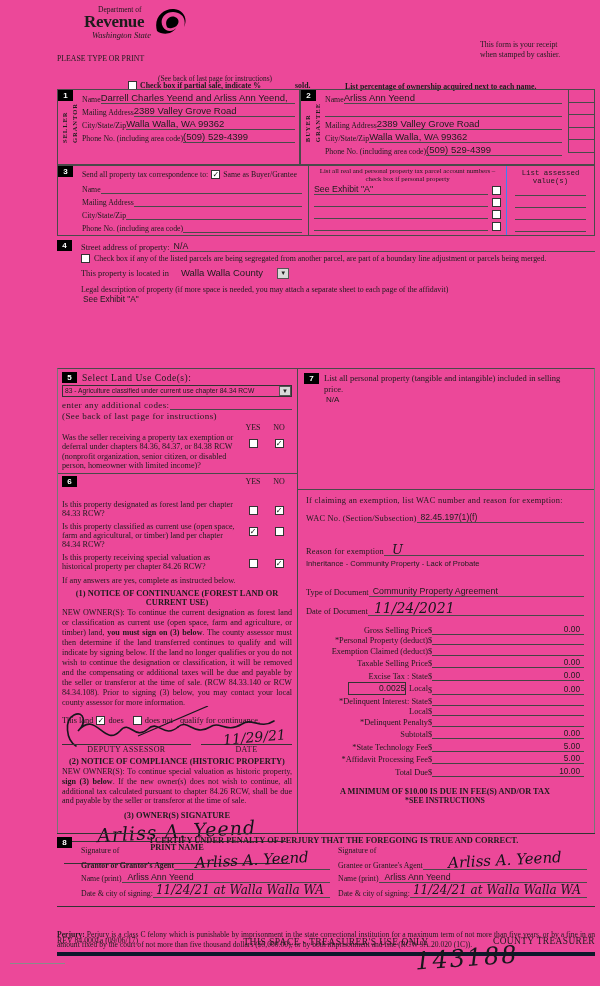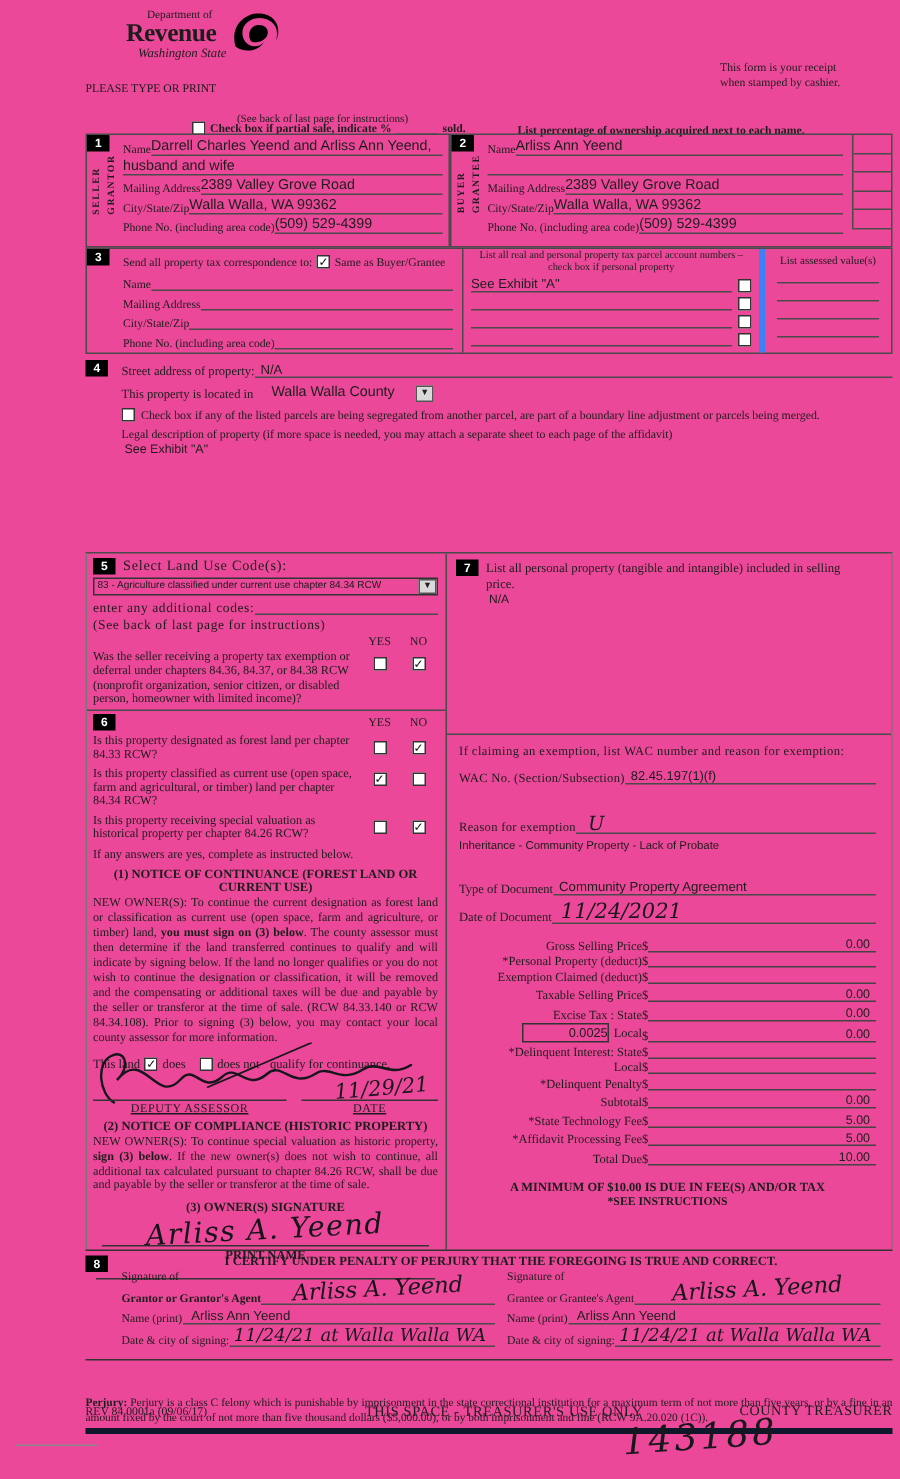--- a/index.html
+++ b/index.html
@@ -81,23 +81,20 @@
     <span class="badge abs" style="left:0; top:0;">1</span>
     <div class="vstrip">
       <span class="vword">SELLER</span>
       <span class="vword">GRANTOR</span>
     </div>
     <div class="fline" style="height:13px;">
       <span class="lbl">Name</span>
       <span class="ul fill">Darrell Charles Yeend and Arliss Ann Yeend,</span>
     </div>
     <div class="fline" style="height:13px;">
-      <span class="ul fill">husband and wife</span>
-    </div>
-    <div class="fline" style="height:13px;">
       <span class="lbl">Mailing Address</span>
       <span class="ul fill">2389 Valley Grove Road</span>
     </div>
     <div class="fline" style="height:13px;">
       <span class="lbl">City/State/Zip</span>
       <span class="ul fill">Walla Walla, WA 99362</span>
     </div>
     <div class="fline" style="height:13px;">
       <span class="lbl">Phone No. (including area code)</span>
       <span class="ul fill">(509) 529-4399</span>
@@ -175,21 +172,21 @@
         </div>
       <div class="fline" style="height:12px; gap:4px;">
           <span class="ul"></span>
           <span class="cb"></span>
         </div>
       <div class="fline" style="height:12px; gap:4px;">
           <span class="ul"></span>
           <span class="cb"></span>
         </div>
     </div>
-    <div style="flex:1; border-left:4px solid #3b82f6; padding:3px 8px 0 8px;">
+    <div style="flex:1; border-left:1px solid #3b82f6; padding:3px 8px 0 8px;font-family:Liberation Mono, monospace;">
       <div style="font-size:7.4px; text-align:center;">List assessed value(s)</div>
       <div class="fline" style="height:11px;">
           <span class="ul"></span>
         </div>
       <div class="fline" style="height:12px;">
           <span class="ul"></span>
         </div>
       <div class="fline" style="height:12px;">
           <span class="ul"></span>
         </div>
@@ -197,29 +194,29 @@
           <span class="ul"></span>
         </div>
     </div>
   </div>
 
   <div class="abs" style="left:57px; top:239px; width:538px; padding-left:24px;">
     <span class="badge abs" style="left:0; top:1px;">4</span>
     <div class="fline" style="height:13px;">
       <span style="font-size:8.4px; white-space:nowrap;">Street address of property:</span>
       <span class="ul fill" style="padding-left:4px; font-size:8.8px;">N/A</span>
+    </div>
+    <div style="display:flex; gap:4px; align-items:flex-start; margin-top:2px;">
+      <span class="cb"></span>
+      <span style="font-size:7.9px;">Check box if any of the listed parcels are being segregated from another parcel, are part of a boundary line adjustment or parcels being merged.</span>
     </div>
     <div style="display:flex; align-items:center; gap:4px; height:16px; margin-top:2px;">
       <span style="font-size:8.4px;">This property is located in</span>
       <span class="fill" style="font-size:9.5px; margin-left:8px;">Walla Walla County</span>
       <span class="dd" style="margin-left:10px;"></span>
-    </div>
-    <div style="display:flex; gap:4px; align-items:flex-start; margin-top:2px;">
-      <span class="cb"></span>
-      <span style="font-size:7.9px;">Check box if any of the listed parcels are being segregated from another parcel, are part of a boundary line adjustment or parcels being merged.</span>
     </div>
     <div style="font-size:7.9px; margin-top:4px;">Legal description of property (if more space is needed, you may attach a separate sheet to each page of the affidavit)</div>
     <div class="fill" style="font-size:8.3px; margin-top:1px; padding-left:2px;">See Exhibit "A"</div>
   </div>
 
   <div class="abs" style="left:57px; top:368px; width:538px; height:465px; border-top:1px solid #4a4a4a; border-left:1px solid #777; border-right:1px solid #777; display:flex;">
 
     <div style="width:240px; border-right:1px solid #4a4a4a; display:flex; flex-direction:column;">
       <div style="padding:3px 5px 2px 4px; border-bottom:1px solid #4a4a4a;">
         <div style="display:flex; gap:5px; align-items:center;">
@@ -246,21 +243,21 @@
         </div>
       </div>
 
       <div style="padding:2px 5px 0 4px; position:relative;">
         <div style="display:flex; align-items:center;">
           <span class="badge">6</span>
           <span style="flex:1;"></span>
           <span class="ynslot" style="font-size:8px;">YES</span>
           <span class="ynslot" style="font-size:8px;">NO</span>
         </div>
-        <div style="display:flex; align-items:flex-start; margin-top:2px;">
+        <div style="display:flex; align-items:flex-start; margin-top:13px;">
           <span class="q" style="flex:1;">Is this property designated as forest land per chapter 84.33 RCW?</span>
           <span class="ynslot"><span class="cb"></span></span>
           <span class="ynslot"><span class="cb">✓</span></span>
         </div>
         <div style="display:flex; align-items:flex-start; margin-top:3px;">
           <span class="q" style="flex:1;">Is this property classified as current use (open space, farm and agricultural, or timber) land per chapter 84.34 RCW?</span>
           <span class="ynslot"><span class="cb">✓</span></span>
           <span class="ynslot"><span class="cb"></span></span>
         </div>
         <div style="display:flex; align-items:flex-start; margin-top:3px;">
@@ -280,21 +277,21 @@
             <path d="M148 0 L78 30" stroke="#16161c" stroke-width="1.2"></path>
           </svg>
           <div style="display:flex; align-items:center; gap:3px; padding-top:6px; font-size:8.4px;">
             <span>This land</span>
             <span class="cb">✓</span>
             <span>does</span>
             <span class="cb" style="margin-left:6px;"></span>
             <span>does not</span>
             <span style="margin-left:4px;">qualify for continuance.</span>
           </div>
-          <div style="display:flex; gap:10px; position:absolute; left:0; right:0; bottom:0;text-decoration:underline;">
+          <div style="display:flex; gap:10px; position:absolute; left:0; right:0; bottom:0;">
             <div style="width:56%;">
               <div style="border-bottom:1px solid #333; height:12px;"></div>
               <div class="sigcap">DEPUTY ASSESSOR</div>
             </div>
             <div style="flex:1; position:relative;">
               <div class="hand" style="font-size:14px; position:absolute; right:6px; bottom:9px; transform:rotate(-5deg);">11/29/21</div>
               <div style="border-bottom:1px solid #333; height:12px;"></div>
               <div class="sigcap">DATE</div>
             </div>
           </div>

